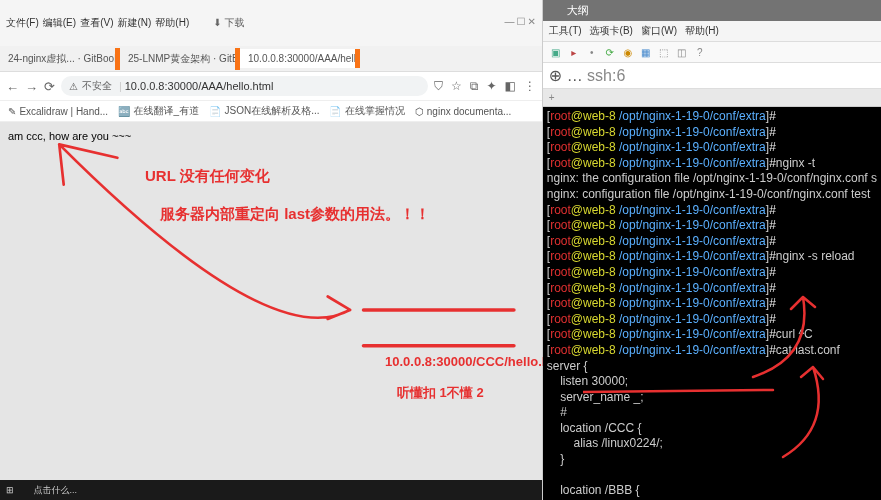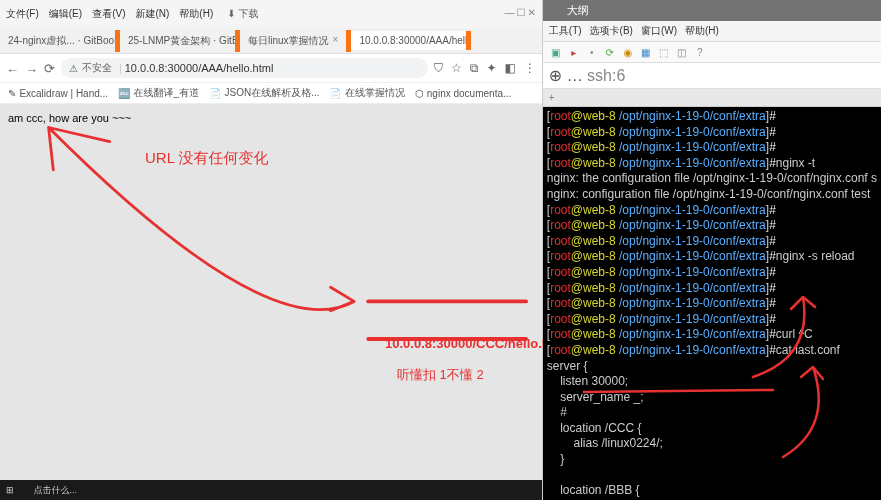--- a/index.html
+++ b/index.html
@@ -11,64 +11,60 @@
 .tab.active{background:#fff}
 .tab .x{color:#888;font-size:10px}
 .addr{display:flex;align-items:center;gap:6px;padding:4px 6px;background:#fff;border-bottom:1px solid #eee}
 .addr .nav{color:#666;font-size:13px;cursor:pointer}
 .addr .url{flex:1;display:flex;align-items:center;background:#f1f3f4;border-radius:12px;padding:3px 8px;font-size:11px;color:#333}
 .addr .warn{color:#666;margin-right:4px;font-size:10px}
 .addr .icons{display:flex;gap:8px;color:#666;font-size:12px}
 .bookmarks{display:flex;gap:10px;padding:3px 8px;font-size:10px;color:#555;border-bottom:1px solid #eee;overflow:hidden}
 .bm{display:flex;align-items:center;gap:3px;white-space:nowrap}
 .content{flex:1;padding:8px;position:relative;background:#e5e5e5;color:#000;font-size:11px}
-.anno{position:absolute;color:#e73030;font-weight:normal}
+.anno{position:absolute;color:#e73030;font-weight:bold}
 .anno.red{font-size:15px}
 .anno.link{font-size:13px}
 .svg-overlay{position:absolute;top:0;left:0;width:100%;height:100%;pointer-events:none}
 .taskbar{height:20px;background:#1a1a1a;color:#ccc;font-size:9px;display:flex;align-items:center;padding:0 6px;gap:20px}
 .xmenu{display:flex;gap:8px;font-size:10px;color:#333;padding:3px 6px;border-bottom:1px solid #ddd;background:#f5f5f5}
 .xtool{display:flex;gap:4px;padding:3px 6px;border-bottom:1px solid #ddd;background:#f9f9f9;align-items:center}
 .xtool span{width:14px;height:14px;display:inline-flex;align-items:center;justify-content:center;font-size:10px}
 .xtabs{display:flex;background:#e8e8e8;font-size:10px;border-bottom:1px solid #ccc}
 .xtab{padding:3px 10px;background:#d0d0d0;border-right:1px solid #bbb;color:#333}
 .term{flex:1;background:#000;color:#ccc;font-family:Consolas,monospace;font-size:12px;line-height:1.3;padding:2px 4px;overflow:hidden;white-space:pre;position:relative}
 .term .r{color:#e03030}.term .b{color:#5bb0ff}.term .y{color:#d8d830}.term .w{color:#eee}
-.topmenu{display:flex;gap:10px;font-size:10px;padding:7px 6px;color:#333;background:#f5f5f5}
+.topmenu{display:flex;gap:4px;font-size:10px;padding:16px 6px;color:#333;background:#f5f5f5}
 .wbtns{display:flex;gap:2px;margin-left:auto;font-size:10px;color:#888}
 .redstroke{stroke:#e73030;stroke-width:3;fill:none;stroke-linecap:round}
 .termred{position:absolute;pointer-events:none}
 </style>
 </head>
 <body>
 
 <div class="left">
   <div class="topmenu">
     <span>文件(F)</span>
     <span>编辑(E)</span>
     <span>查看(V)</span>
     <span>新建(N)</span>
     <span>帮助(H)</span>
-    <span style="margin-left:4px;color:#666">⬇ 下载</span>
+    <span style="margin-left:20px;color:#666">⬇ 下载</span>
     <div class="wbtns">
       <span>―</span>
       <span>☐</span>
       <span>✕</span>
     </div>
   </div>
   <div class="tabs">
     <div class="tab">
         <span>24-nginx虚拟... · GitBook</span>
       </div>
     <div class="tab">
         <span>25-LNMP黄金架构 · GitBook</span>
-      </div>
-    <div class="tab">
-        <span>每日linux掌握情况</span>
-        <span class="x">×</span>
       </div>
     <div class="tab active">
         <span>10.0.0.8:30000/AAA/hello.html</span>
       </div>
   </div>
   <div class="addr">
     <span class="nav">←</span>
     <span class="nav">→</span>
     <span class="nav">⟳</span>
     <div class="url">
@@ -94,20 +90,21 @@
     <div class="bm">⬡ <span>nginx documenta...</span></div>
   </div>
   <div class="content">
     <div>am ccc, how are you ~~~</div>
     <svg class="svg-overlay" viewBox="0 0 563 400">
       <path class="redstroke" d="M45,25 L50,70 M45,25 L110,40 M45,25 Q280,260 370,210 M370,210 L345,195 M370,210 L345,220"></path>
       <path class="redstroke" d="M385,210 L553,210" style="stroke-width:4"></path>
       <path class="redstroke" d="M385,250 L553,250" style="stroke-width:4"></path>
     </svg>
     <div class="anno red" style="top:45px;left:145px">URL 没有任何变化</div>
+    <div class="anno red" style="top:83px;left:160px">服务器内部重定向 last参数的用法。！！</div>
     <div class="anno link" style="top:232px;left:385px;font-weight:bold">10.0.0.8:30000/CCC/hello.html</div>
     <div class="anno link" style="top:262px;left:397px">听懂扣 1不懂 2</div>
   </div>
   <div class="taskbar">
     <span>⊞</span>
     <span>点击什么...</span>
   </div>
 </div>
 
 <div class="right">

